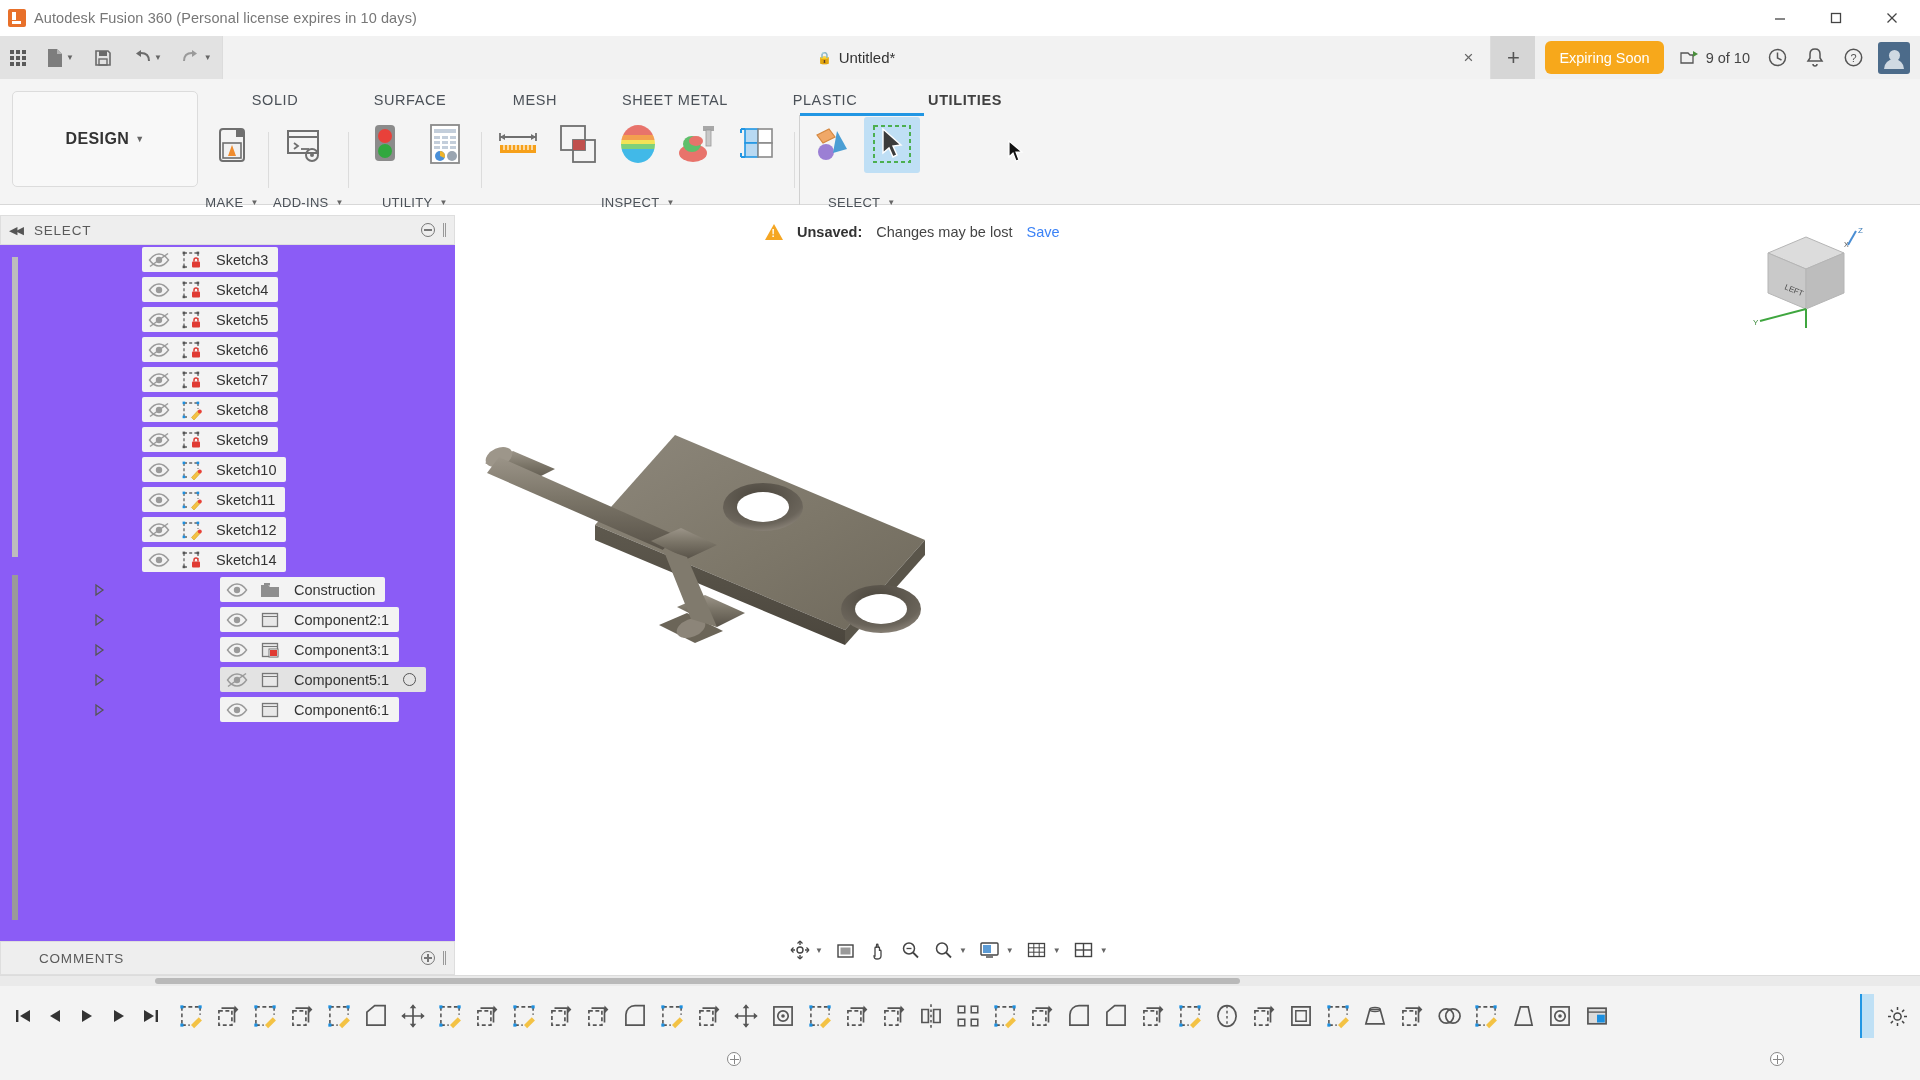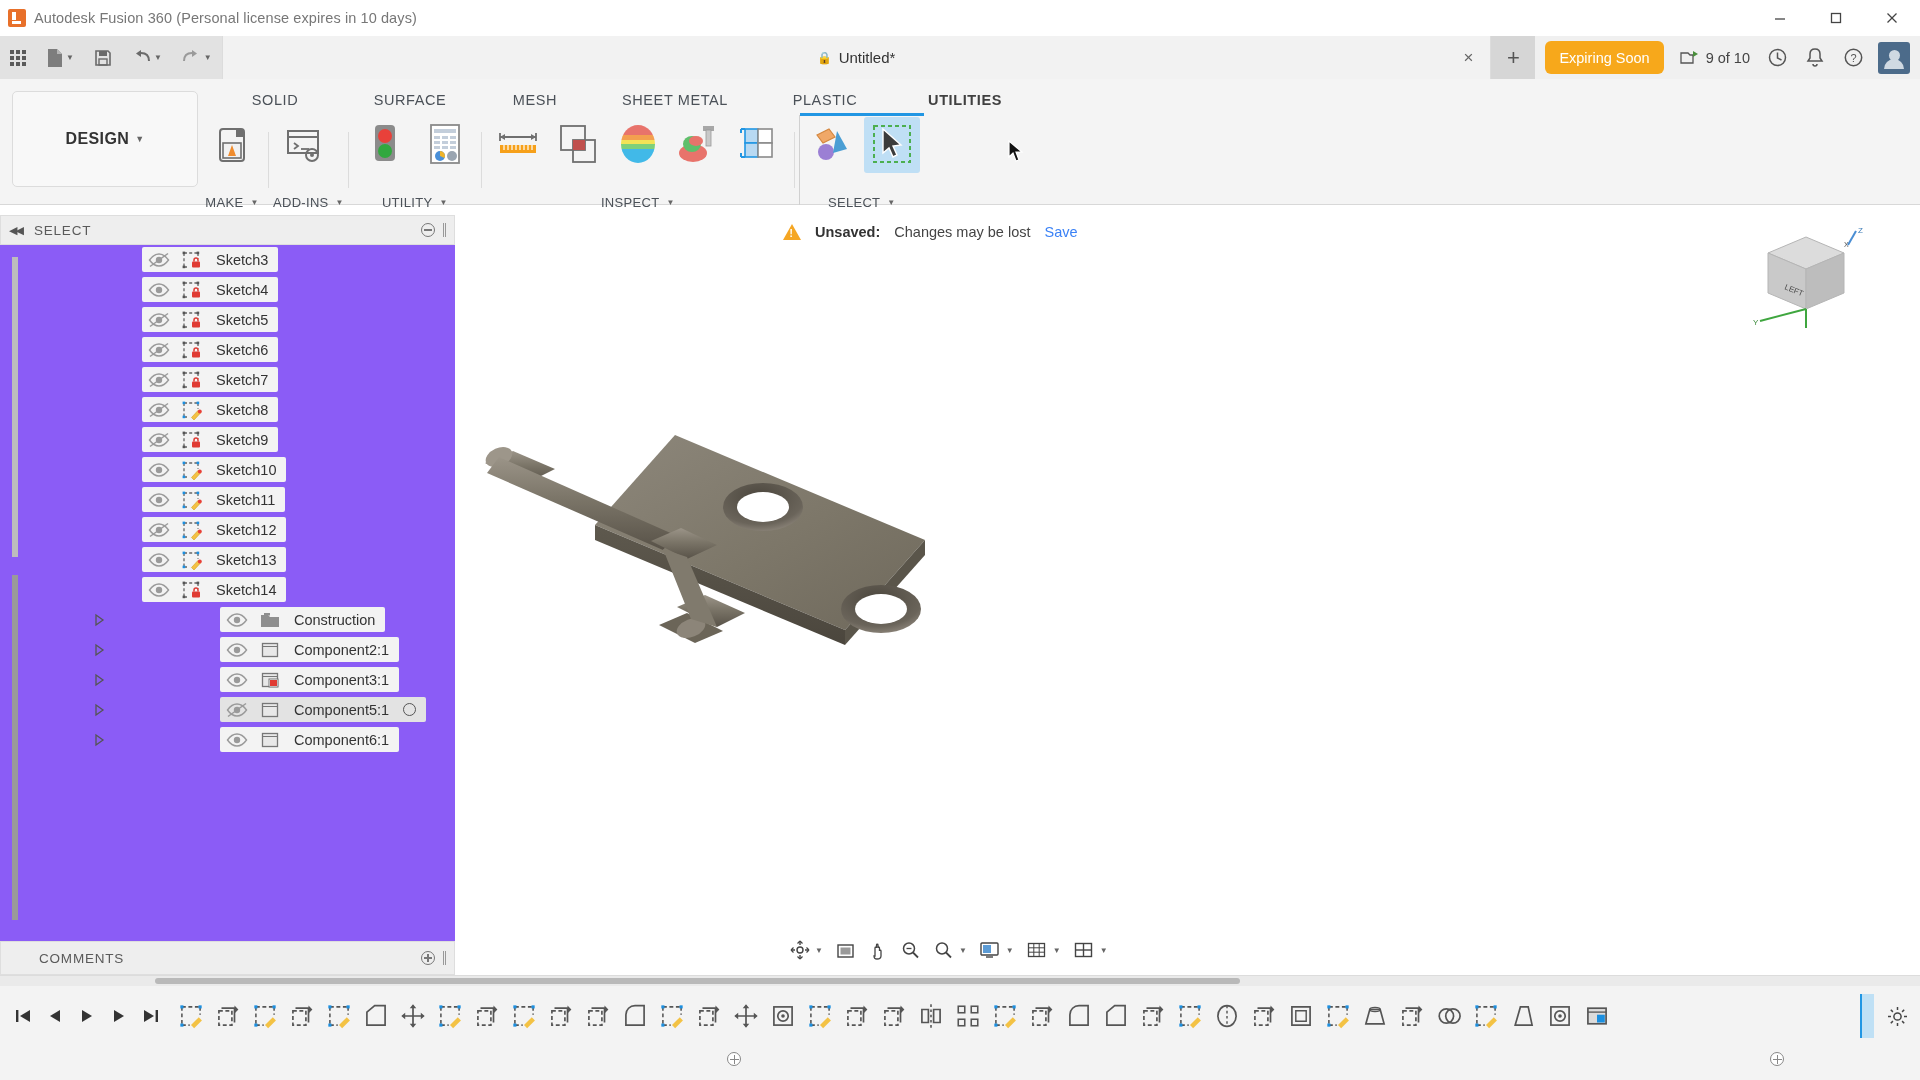--- a/index.html
+++ b/index.html
@@ -175,21 +175,21 @@
     width: 14px; height: 14px; border-radius:50%; border: 1.6px solid #777; position:relative;
   }
   .circ-plus::after{content:"";position:absolute;left:2px;top:5px;width:8px;height:1.6px;background:#777;}
   .circ-plus::before{content:"";position:absolute;left:5px;top:2px;width:1.6px;height:8px;background:#777;}
 
   
   .viewport {
     position:absolute; left: 455px; top: 215px; right: 0; height: 760px; background:#ffffff;
   }
   .unsaved-bar {
-    position:absolute; left: 328px; top: 0px; height: 34px; display:flex;
+    position:absolute; left: 310px; top: 0px; height: 34px; display:flex;
     align-items:center; gap: 14px; font-size: 14.5px;
   }
   .warn-tri { width:0;height:0;border-left:9px solid transparent;border-right:9px solid transparent;
     border-bottom:16px solid #f5a623; position:relative;}
   .warn-tri::after{content:"!";position:absolute;left:-2.5px;top:4px;font-size:10px;color:#fff;font-weight:bold;}
   .unsaved-label { font-weight:bold; color:#333; }
   .unsaved-msg { color:#444; }
   .save-link { color:#3b82f6; cursor:pointer; }
 
   
@@ -768,42 +768,20 @@
                 <path d="M3 3 h14 M3 3 v14 M3 17 h5" fill="none" stroke="#666" stroke-width="1.3" stroke-dasharray="3 2.2"></path>
                 <path d="M17 3 v6" fill="none" stroke="#666" stroke-width="1.3" stroke-dasharray="3 2.2"></path>
                 <rect x="1.6" y="1.6" width="2.6" height="2.6" fill="#1b8fe0"></rect>
                 <rect x="15.6" y="1.6" width="2.6" height="2.6" fill="#1b8fe0"></rect>
                 <rect x="1.6" y="15.6" width="2.6" height="2.6" fill="#1b8fe0"></rect>
                 <path d="M10.5 17.5 L17 10.5 L19.5 13 L13 20 Z" fill="#f3c244" stroke="#d9a92c" stroke-width="0.7"></path>
                 <circle cx="18.8" cy="11.4" r="2" fill="#e8413a"></circle>
               </svg>
             </span>
             <span class="node-label">Sketch12</span>
-          </div>
-        </div>
-        <div class="row sketch">
-          <div class="rowbg">
-            <span class="eye">
-              <svg width="22" height="16" viewBox="0 0 22 16">
-                <path d="M1.5 8 C5 3 9 2 11 2 C13 2 17 3 20.5 8 C17 13 13 14 11 14 C9 14 5 13 1.5 8 Z" fill="none" stroke="#9a9a9a" stroke-width="1.4"></path>
-                <ellipse cx="11" cy="8" rx="3.2" ry="3.2" fill="#9a9a9a"></ellipse>
-              </svg>
-            </span>
-            <span class="node-icon">
-              <svg width="22" height="20" viewBox="0 0 22 20">
-                <path d="M3 3 h14 M3 3 v14 M3 17 h5" fill="none" stroke="#666" stroke-width="1.3" stroke-dasharray="3 2.2"></path>
-                <path d="M17 3 v6" fill="none" stroke="#666" stroke-width="1.3" stroke-dasharray="3 2.2"></path>
-                <rect x="1.6" y="1.6" width="2.6" height="2.6" fill="#1b8fe0"></rect>
-                <rect x="15.6" y="1.6" width="2.6" height="2.6" fill="#1b8fe0"></rect>
-                <rect x="1.6" y="15.6" width="2.6" height="2.6" fill="#1b8fe0"></rect>
-                <path d="M10.5 17.5 L17 10.5 L19.5 13 L13 20 Z" fill="#f3c244" stroke="#d9a92c" stroke-width="0.7"></path>
-                <circle cx="18.8" cy="11.4" r="2" fill="#e8413a"></circle>
-              </svg>
-            </span>
-            <span class="node-label">Sketch13</span>
           </div>
         </div>
         <div class="row sketch">
           <div class="rowbg">
             <span class="eye">
               <svg width="22" height="16" viewBox="0 0 22 16">
                 <path d="M1.5 8 C5 3 9 2 11 2 C13 2 17 3 20.5 8 C17 13 13 14 11 14 C9 14 5 13 1.5 8 Z" fill="none" stroke="#9a9a9a" stroke-width="1.4"></path>
                 <ellipse cx="11" cy="8" rx="3.2" ry="3.2" fill="#9a9a9a"></ellipse>
               </svg>
             </span>

